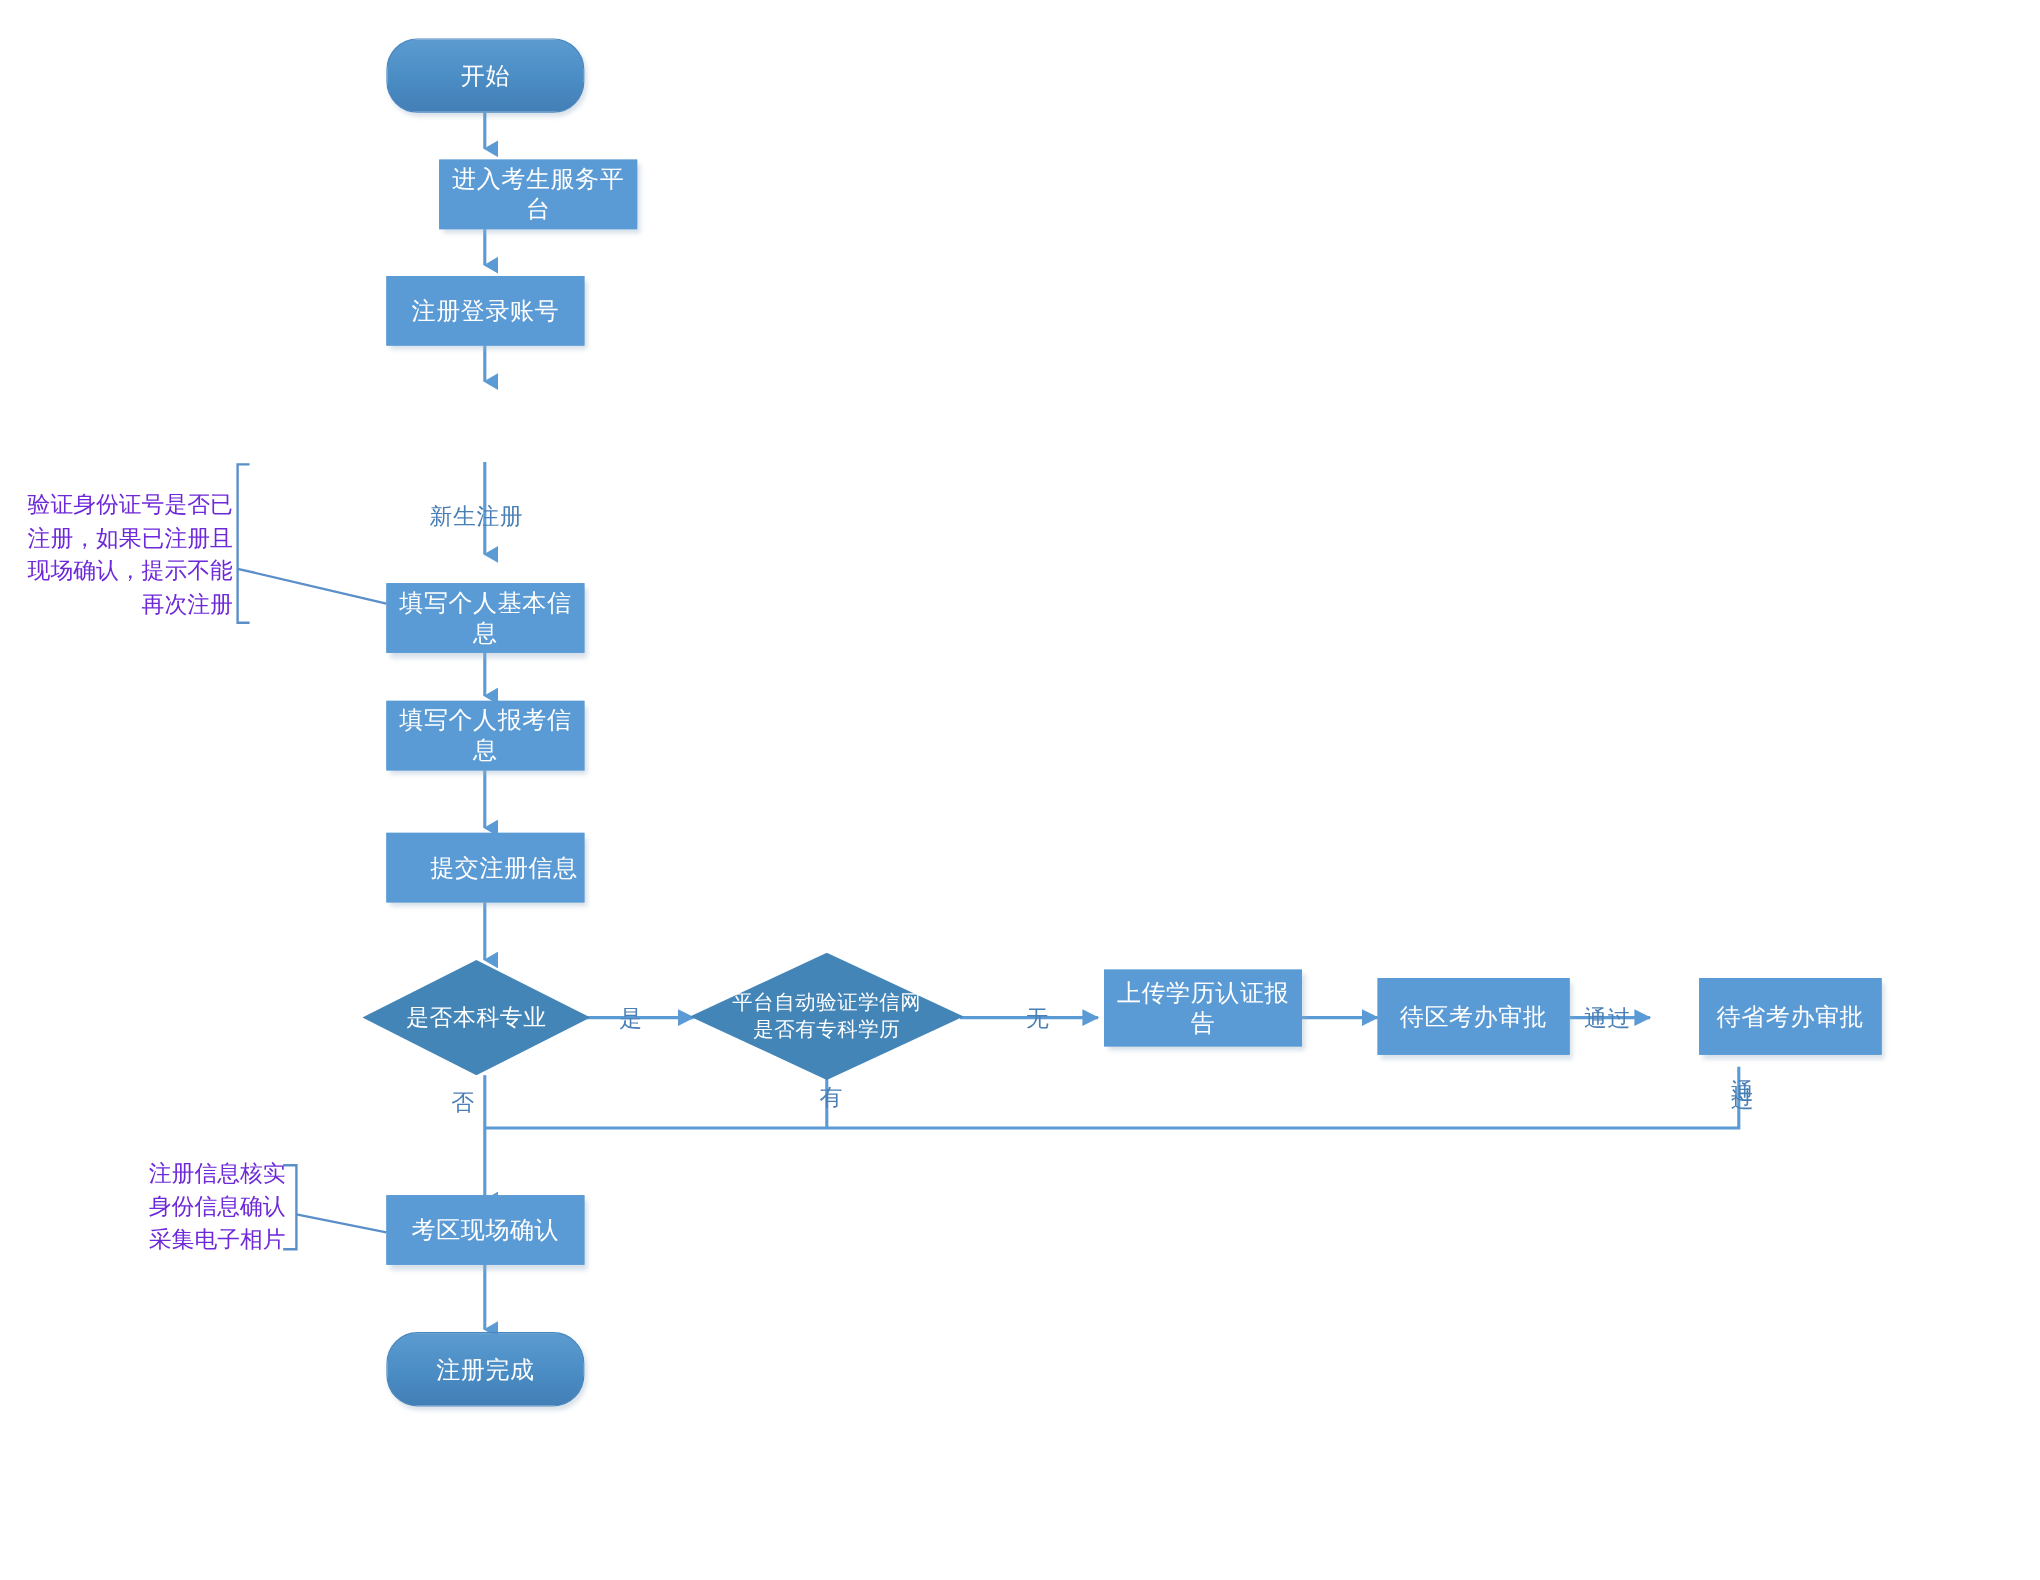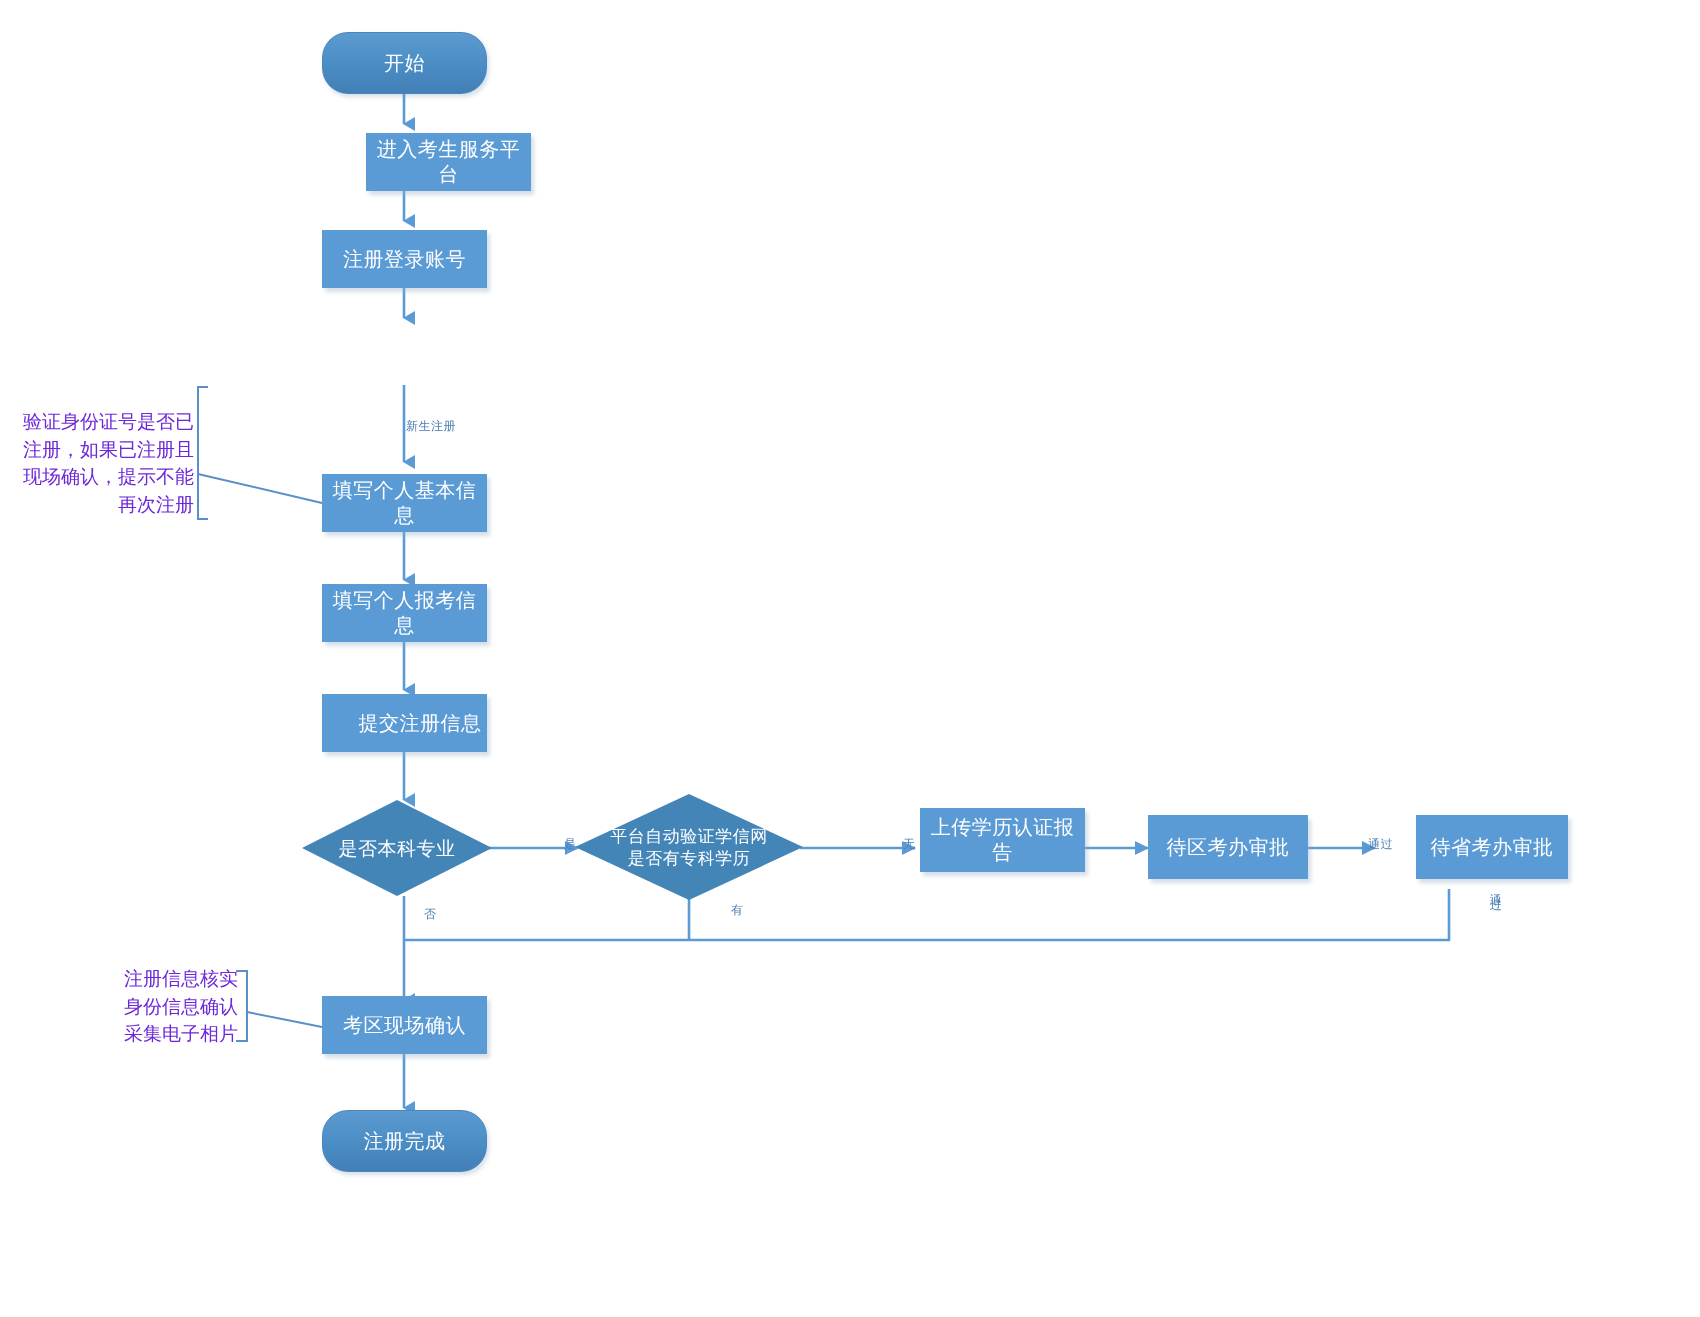--- a/index.html
+++ b/index.html
@@ -69,24 +69,23 @@
     line-height: 1.3;
     letter-spacing: 0.5px;
     white-space: pre-line;
     pointer-events: none;
   }
 
   
   .edge-label {
     position: absolute;
     color: #4a7fb5;
-    font-size: 12px;
+    font-size: 19px;
     letter-spacing: 0.5px;
     white-space: nowrap;
-    margin-left: 48px;
   }
   .edge-label.vertical {
     writing-mode: vertical-rl;
     white-space: normal;
     line-height: 1.15;
   }
 
   
   .annotation {
     position: absolute;
@@ -173,21 +172,21 @@
 
   <div class="node process" style="left:332px; top:133px; width:165px; height:58px;margin-left:34px;">
     <span>进入考生服务平台</span>
   </div>
 
   <div class="node process" style="left:322px; top:230px; width:165px; height:58px;">
     <span>注册登录账号</span>
   </div>
 
 
-  <div class="node process" style="left:322px; top:474px; width:165px; height:58px;">
+  <div class="node process" style="left:322px; top:486px; width:165px; height:58px;">
     <span>填写个人基本信息</span>
   </div>
 
   <div class="node process" style="left:322px; top:584px; width:165px; height:58px;">
     <span>填写个人报考信息</span>
   </div>
 
   <div class="node process" style="left:322px; top:694px; width:165px; height:58px;padding-left:31px;">
     <span>提交注册信息</span>
   </div>

